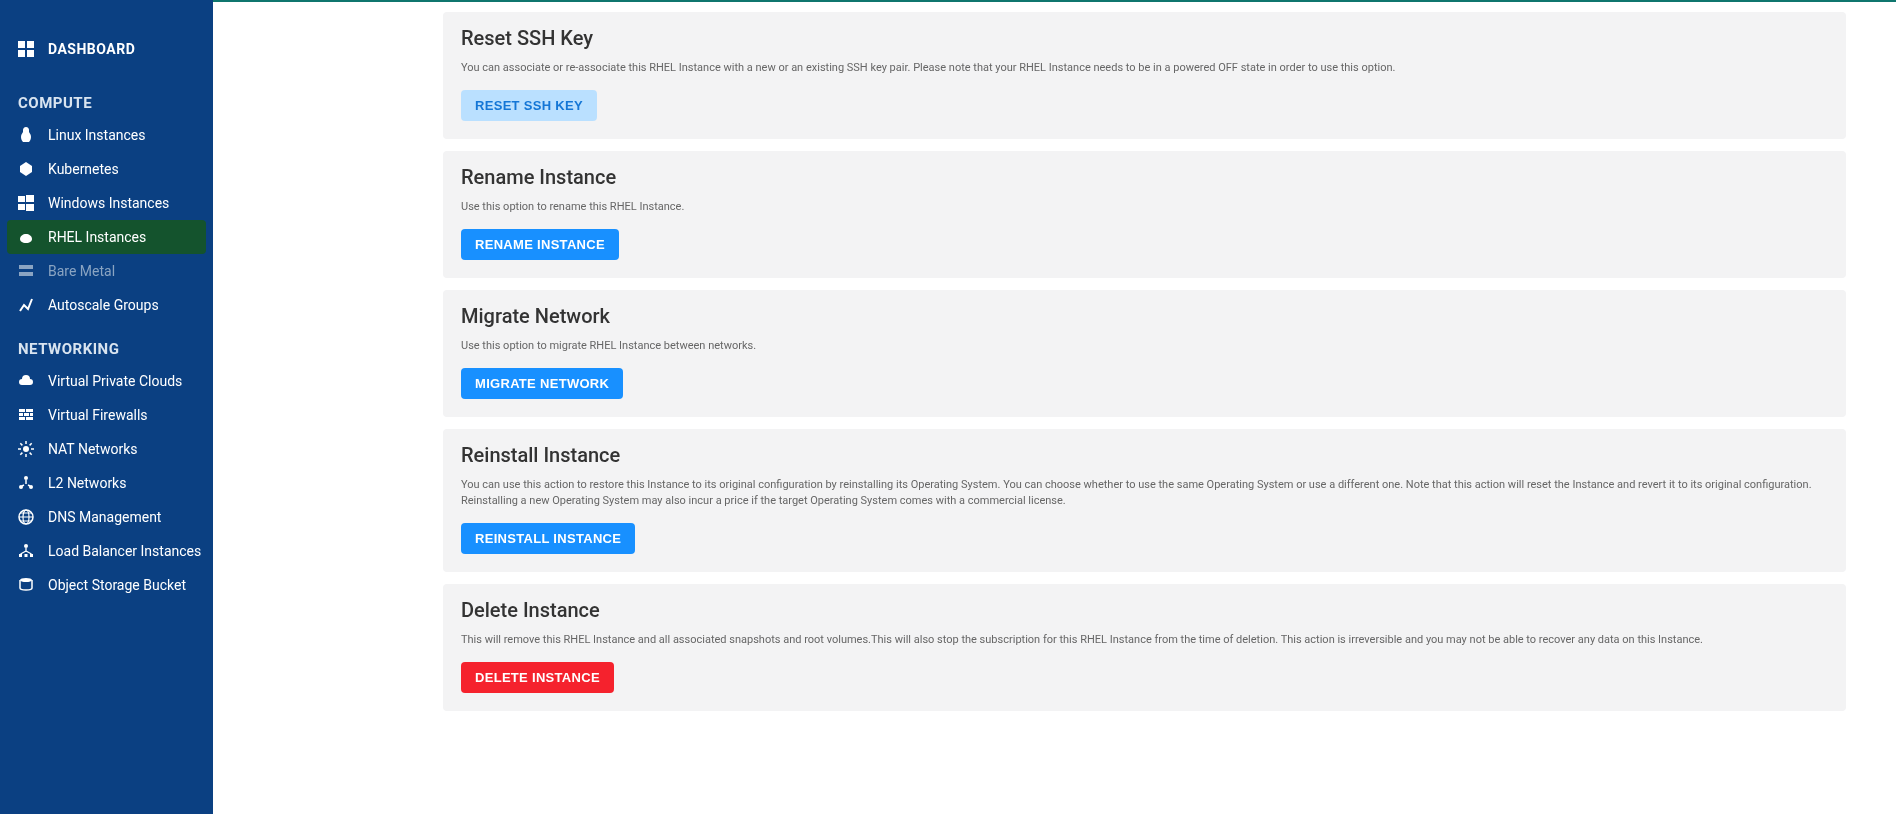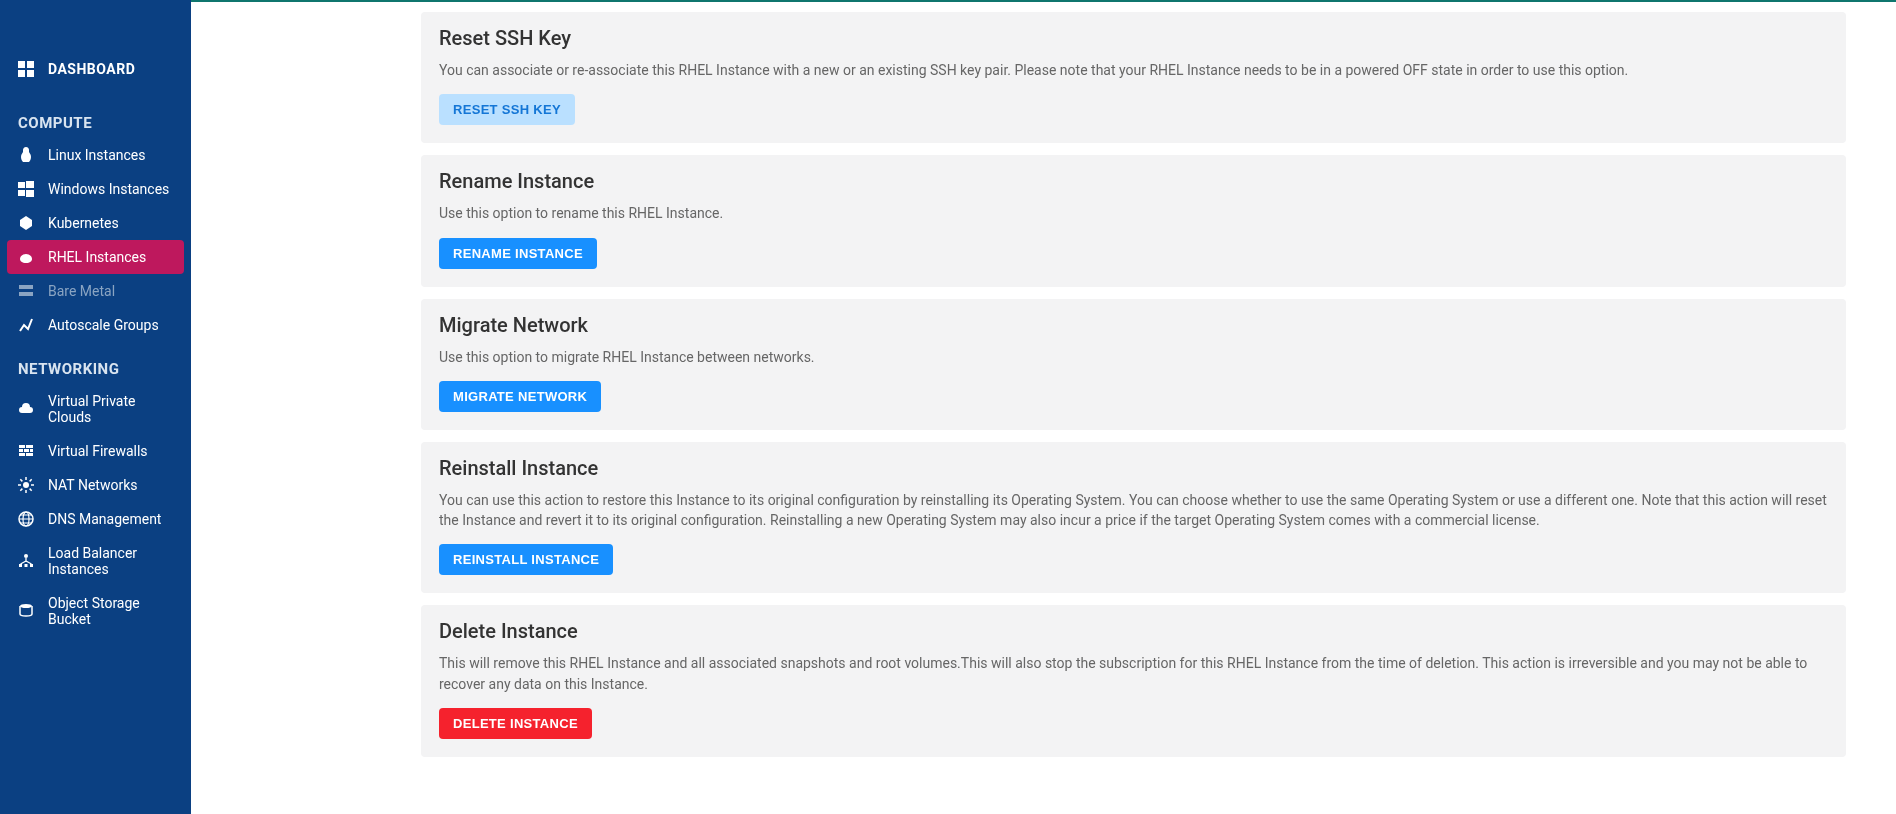--- a/index.html
+++ b/index.html
@@ -1,37 +1,37 @@
 <!DOCTYPE html>
 <html><head>
 <meta charset="utf-8">
 <style>
   * { box-sizing: border-box; margin: 0; padding: 0; }
   body { font-family: -apple-system, BlinkMacSystemFont, "Segoe UI", Roboto, Arial, sans-serif; background: #fff; color: #333; }
   .app { display: flex; width: 1896px; height: 814px; overflow: hidden; }
 
   
-  .sidebar { width: 191px; background: #0b4082; color: #fff; padding-top: 52px; position: relative; display: flex; flex-direction: column; overflow-y: auto; }
+  .sidebar { width: 213px; background: #0b4082; color: #fff; padding-top: 32px; position: relative; display: flex; flex-direction: column; overflow-y: auto; }
   .sidebar::-webkit-scrollbar { width: 6px; }
   .sidebar::-webkit-scrollbar-track { background: #0b4082; }
   .sidebar::-webkit-scrollbar-thumb { background: #3a6aa6; border-radius: 3px; }
   .side-item { display: flex; align-items: center; gap: 14px; padding: 9px 10px 9px 18px; font-size: 14px; cursor: pointer; color: #fff; }
   .side-item.dashboard { font-weight: 700; letter-spacing: 0.5px; margin-bottom: 10px; }
-  .side-item.active { background: #be185d; border-radius: 4px; margin: 0 7px; padding-left: 11px; }
+  .side-item.active { background: #14532d; border-radius: 4px; margin: 0 7px; padding-left: 11px; }
   .side-item.disabled { color: #8aa4c2; }
   .side-section { font-size: 15px; font-weight: 700; letter-spacing: 0.5px; color: #d9e4f0; padding: 18px 18px 6px 18px; text-transform: uppercase; }
   .side-icon { width: 16px; height: 16px; flex-shrink: 0; display:flex; align-items:center; justify-content:center; }
   .side-icon svg { width: 16px; height: 16px; fill: currentColor; }
 
   
   .main { flex: 1; background: #fff; overflow-y: auto; border-top: 2px solid #0f766e; }
   .main-inner { margin-left: 230px; margin-right: 50px; padding-top: 10px; padding-bottom: 30px; }
   .card { background: #f3f3f4; border-radius: 4px; padding: 14px 18px 18px 18px; margin-bottom: 12px; }
   .card h2 { font-size: 20px; font-weight: 500; color: #333; margin-bottom: 10px; }
-  .card p { font-size: 14px; color: #666; line-height: 1.45; margin-bottom: 14px; }
+  .card p { font-size: 11px; color: #666; line-height: 1.45; margin-bottom: 14px; }
   .btn { display: inline-block; border: none; border-radius: 4px; padding: 8px 14px; font-size: 13px; font-weight: 600; letter-spacing: 0.3px; cursor: pointer; color: #fff; }
   .btn-primary { background: #1890ff; }
   .btn-light { background: #bae0ff; color: #1476d6; }
   .btn-danger { background: #f5222d; }
 </style>
 </head>
 <body>
 
 <div class="app">
 
@@ -56,36 +56,36 @@
         <svg viewBox="0 0 16 16">
             <path d="M8 0C6 0 5 1.5 5 3v2c-1 1.5-2 3-2 5 0 2 1 4 2 5h6c1-1 2-3 2-5 0-2-1-3.5-2-5V3c0-1.5-1-3-3-3z"></path>
           </svg>
       </span>
       <span>Linux Instances</span>
     </div>
 
     <div class="side-item">
       <span class="side-icon">
         <svg viewBox="0 0 16 16">
+            <polygon points="8,1 14,5 14,11 8,15 2,11 2,5"></polygon>
+          </svg>
+      </span>
+      <span>Kubernetes</span>
+    </div>
+
+    <div class="side-item">
+      <span class="side-icon">
+        <svg viewBox="0 0 16 16">
             <rect x="0" y="1" width="7" height="6"></rect>
             <rect x="8" y="0" width="8" height="7"></rect>
             <rect x="0" y="9" width="7" height="6"></rect>
             <rect x="8" y="9" width="8" height="7"></rect>
           </svg>
       </span>
       <span>Windows Instances</span>
-    </div>
-
-    <div class="side-item">
-      <span class="side-icon">
-        <svg viewBox="0 0 16 16">
-            <polygon points="8,1 14,5 14,11 8,15 2,11 2,5"></polygon>
-          </svg>
-      </span>
-      <span>Kubernetes</span>
     </div>
 
     <div class="side-item active">
       <span class="side-icon">
         <svg viewBox="0 0 16 16">
             <path d="M2 10c0-3 3-5 6-5s6 2 6 5c0 2-2 4-6 4s-6-2-6-4z"></path>
           </svg>
       </span>
       <span>RHEL Instances</span>
     </div>
@@ -138,20 +138,31 @@
     <div class="side-item">
       <span class="side-icon">
         <svg viewBox="0 0 16 16">
             <circle cx="8" cy="8" r="3"></circle>
             <path d="M8 0v3M8 13v3M0 8h3M13 8h3M2.3 2.3l2.1 2.1M11.6 11.6l2.1 2.1M2.3 13.7l2.1-2.1M11.6 4.4l2.1-2.1" stroke="currentColor" stroke-width="1.5"></path>
           </svg>
       </span>
       <span>NAT Networks</span>
     </div>
 
+    <div class="side-item">
+      <span class="side-icon">
+        <svg viewBox="0 0 16 16">
+            <circle cx="8" cy="3" r="2"></circle>
+            <circle cx="3" cy="12" r="2"></circle>
+            <circle cx="13" cy="12" r="2"></circle>
+            <path d="M8 5v4M6 10l-2 1M10 10l2 1" stroke="currentColor" stroke-width="1.5" fill="none"></path>
+          </svg>
+      </span>
+      <span>L2 Networks</span>
+    </div>
 
     <div class="side-item">
       <span class="side-icon">
         <svg viewBox="0 0 16 16">
             <circle cx="8" cy="8" r="7" fill="none" stroke="currentColor" stroke-width="1.5"></circle>
             <ellipse cx="8" cy="8" rx="3" ry="7" fill="none" stroke="currentColor" stroke-width="1.2"></ellipse>
             <path d="M1 8h14M2.5 4h11M2.5 12h11" stroke="currentColor" stroke-width="1.2"></path>
           </svg>
       </span>
       <span>DNS Management</span>

